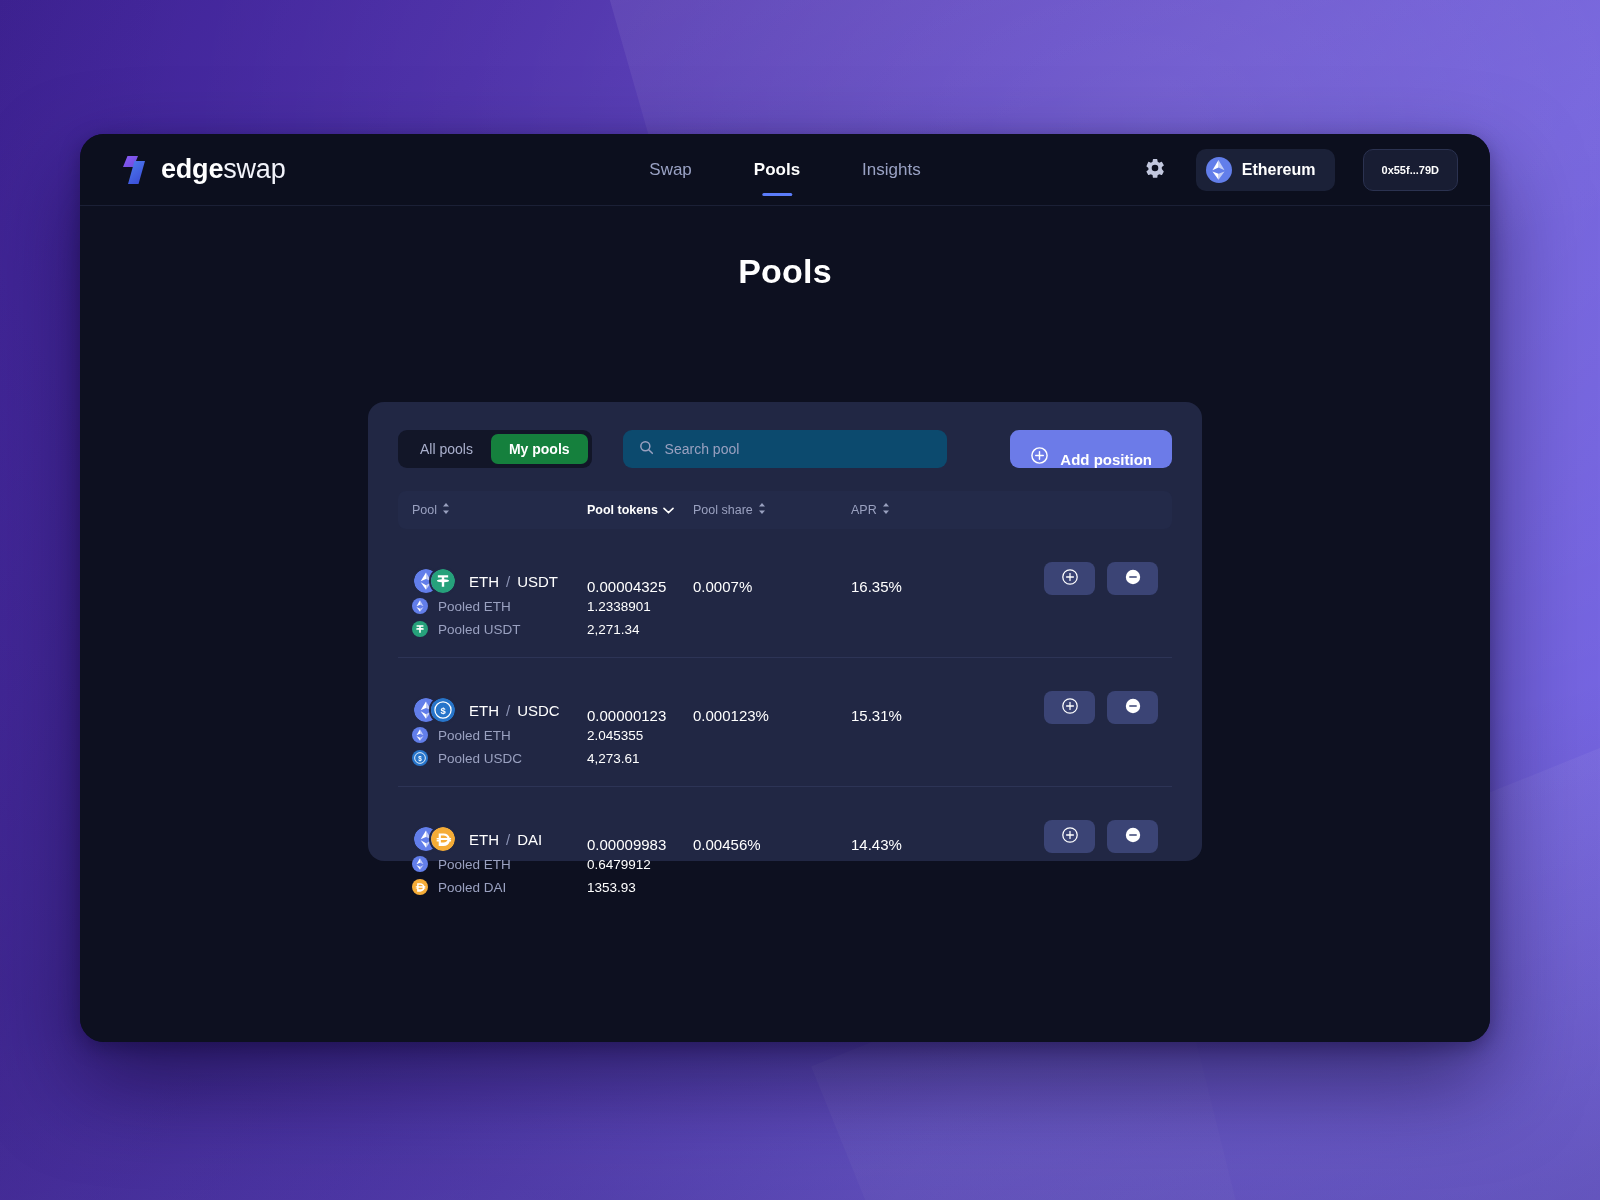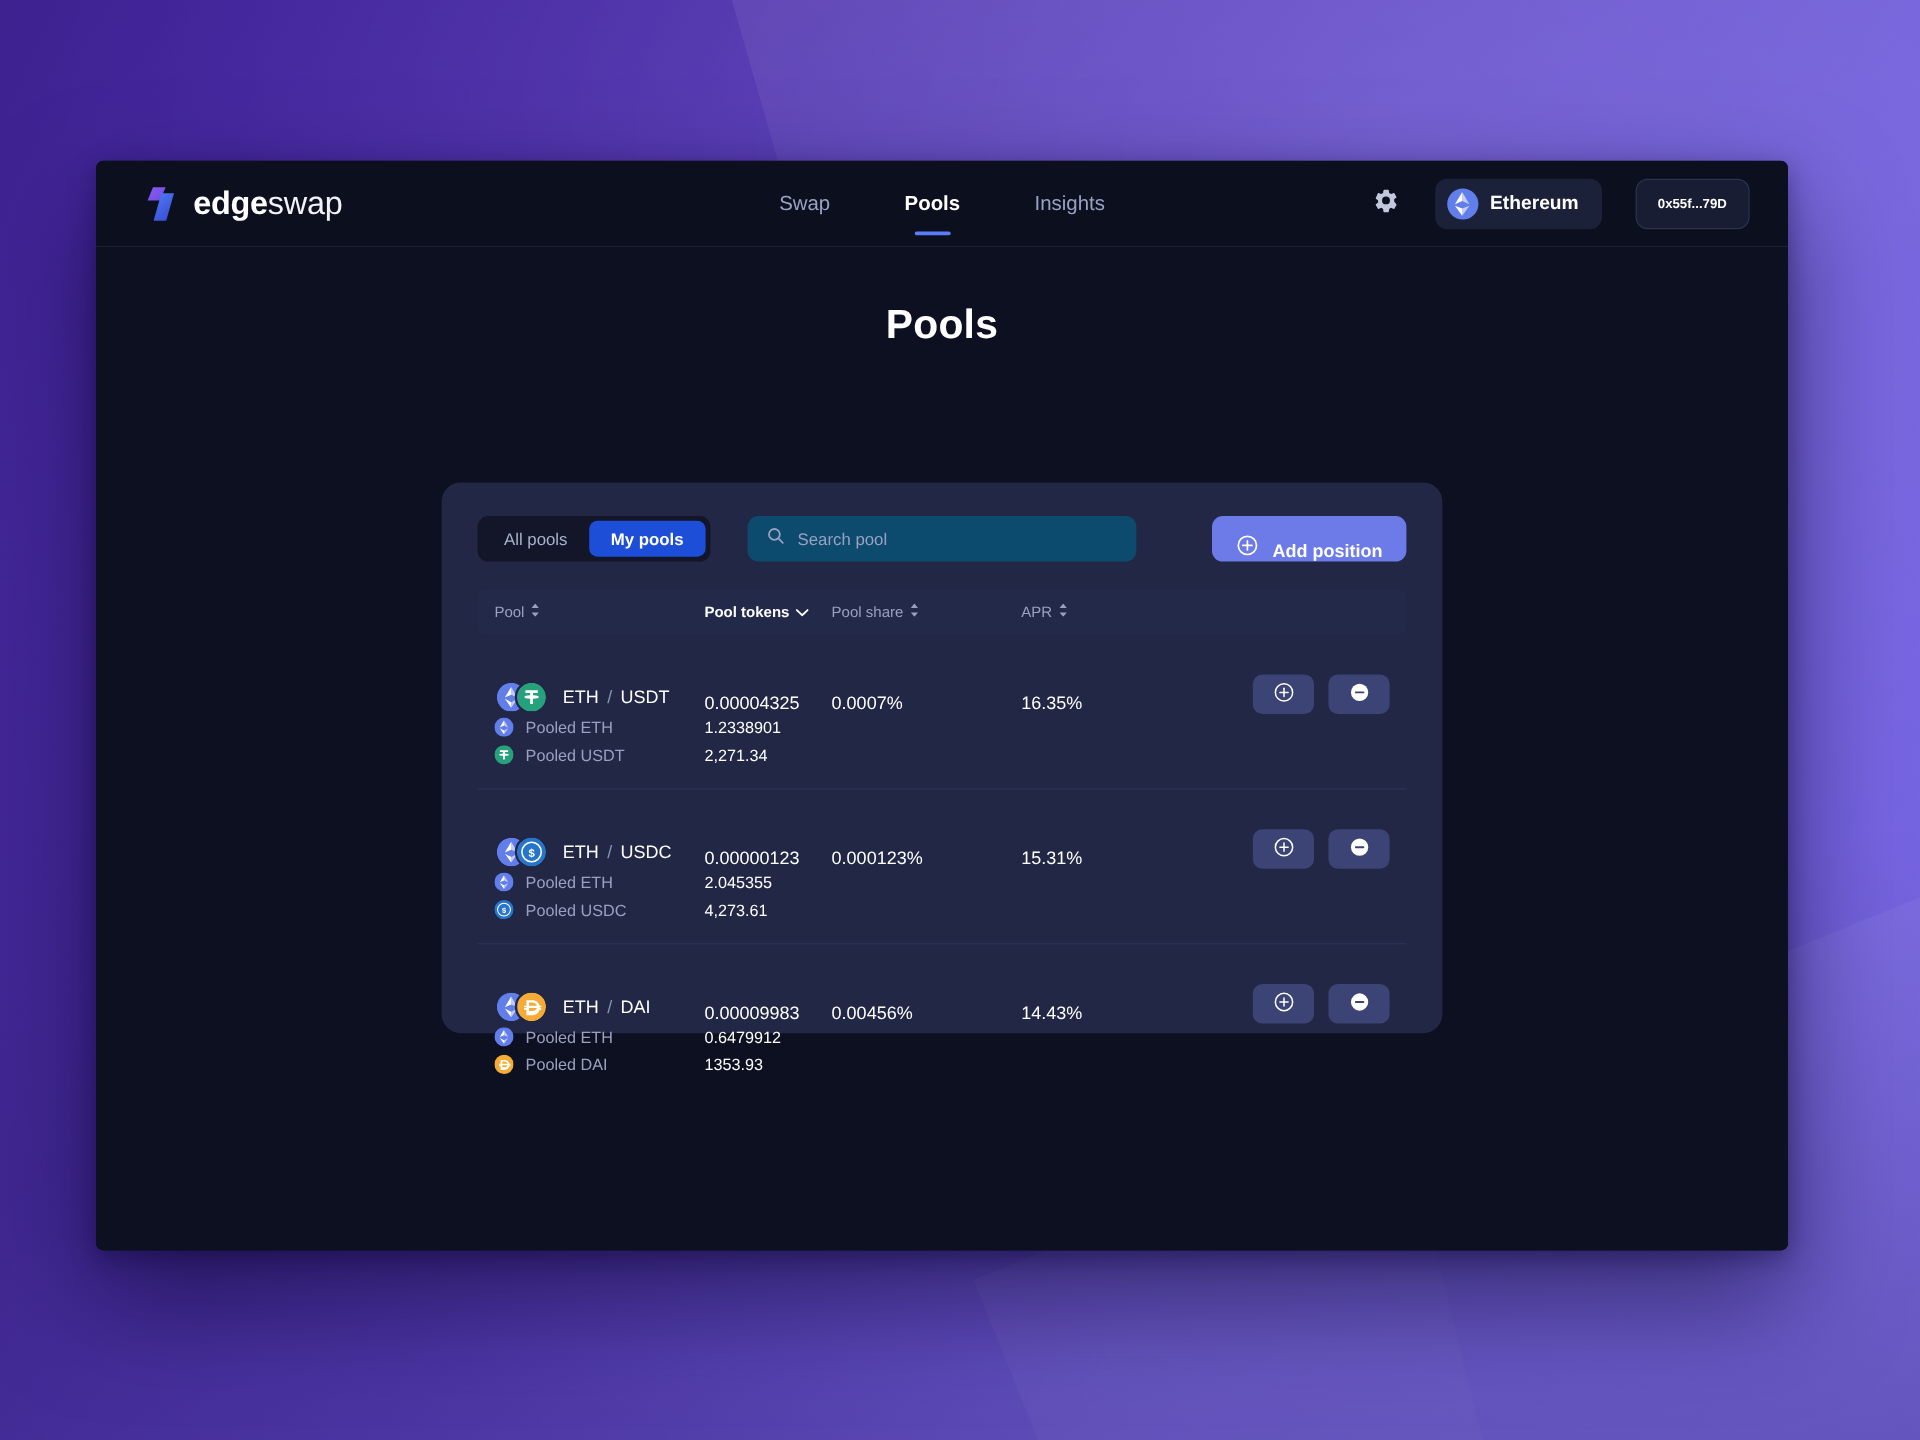--- a/index.html
+++ b/index.html
@@ -49,21 +49,21 @@
     background: radial-gradient(110% 95% at 72% 10%, rgba(255,255,255,0.10), rgba(0,0,0,0.0) 55%, rgba(20,6,60,0.25) 100%);
     pointer-events: none;
   }
 
   
   .window {
     position: absolute;
     left: 80px; top: 134px;
     width: 1410px; height: 908px;
     background: #0d1020;
-    border-radius: 6px;
+    border-radius: 24px;
     box-shadow: 0 40px 90px rgba(12, 4, 45, 0.55), 0 6px 20px rgba(10,3,40,0.35);
     overflow: hidden;
     display: flex;
     flex-direction: column;
   }
 
   
   .topbar {
     position: relative;
     height: 72px;
@@ -198,21 +198,21 @@
     height: 30px;
     padding: 0 18px;
     display: flex; align-items: center;
     font-size: 14px;
     color: #aab0cd;
     border-radius: 7px;
     cursor: pointer;
     white-space: nowrap;
   }
   .seg.active {
-    background: #1d4ed8;
+    background: #15803d;
     color: #ffffff;
     font-weight: 700;
   }
   .search {
     flex: 1;
     height: 38px;
     background: #0c4a6e;
     border-radius: 9px;
     display: flex;
     align-items: center;

